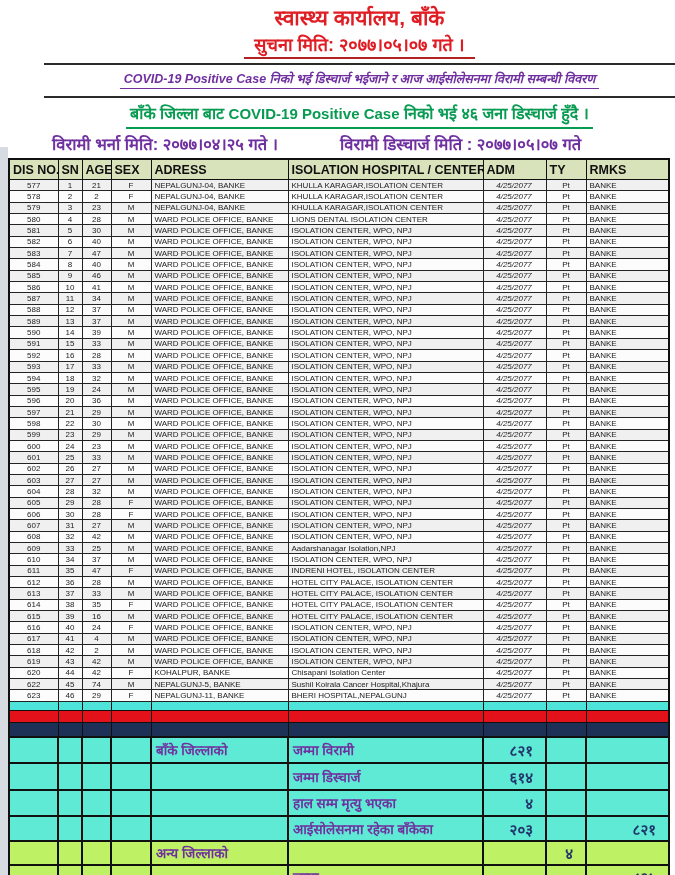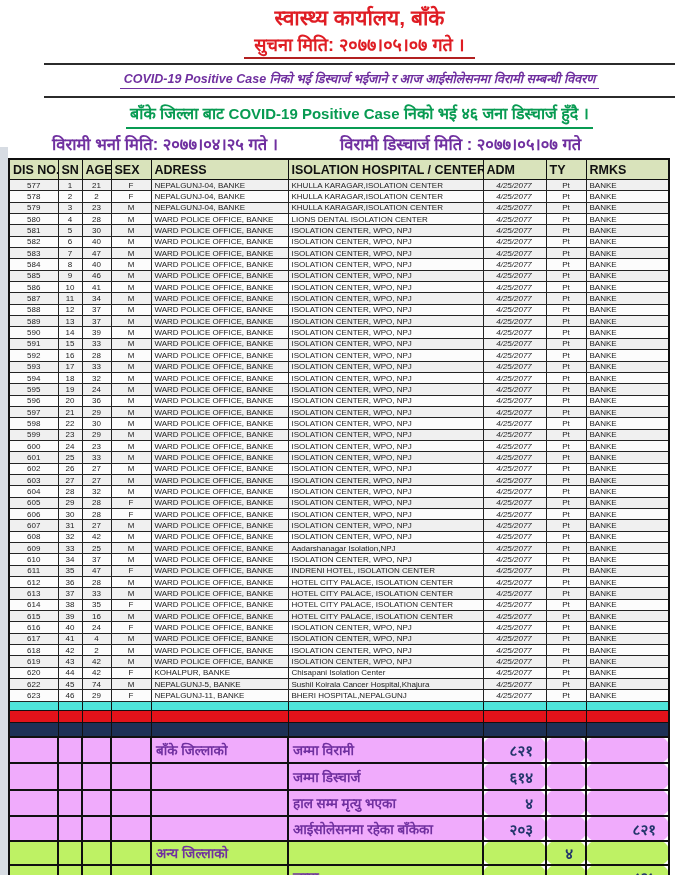--- a/index.html
+++ b/index.html
@@ -58,22 +58,22 @@
   tr.data:nth-child(even) td{background:#fcfcfc;}
   td.c-center{text-align:center;}
   td.c-left{text-align:left;padding-left:3px;}
   td.c-right{text-align:center;padding-right:3px;font-style:italic;}
   tr.strip td{padding:0;border:1px solid #101010;}
   tr.sum td{
     border:2px solid #101010;font-weight:bold;font-size:13.5px;
     padding:1px 4px;
   }
   tr.sum .lbl{color:#7030a0;text-align:left;}
-  tr.sum .num{color:#22356b;font-size:15px;text-align:right;padding-right:12px;font-weight:bold;border-radius:10px;}
-  tr.sum-blue  td{background:#f0abfc;}
+  tr.sum .num{color:#22356b;font-size:15px;text-align:right;padding-right:12px;font-weight:bold;}
+  tr.sum-blue  td{background:#5eead4;}
   tr.sum-green td{background:#bef264;}
 </style>
 </head>
 <body>
 
 <div class="left-gutter"></div>
 
 <div class="hdr">
   <div class="doc-title">स्वास्थ्य कार्यालय, बाँके</div>
   <div class="notice-line">

